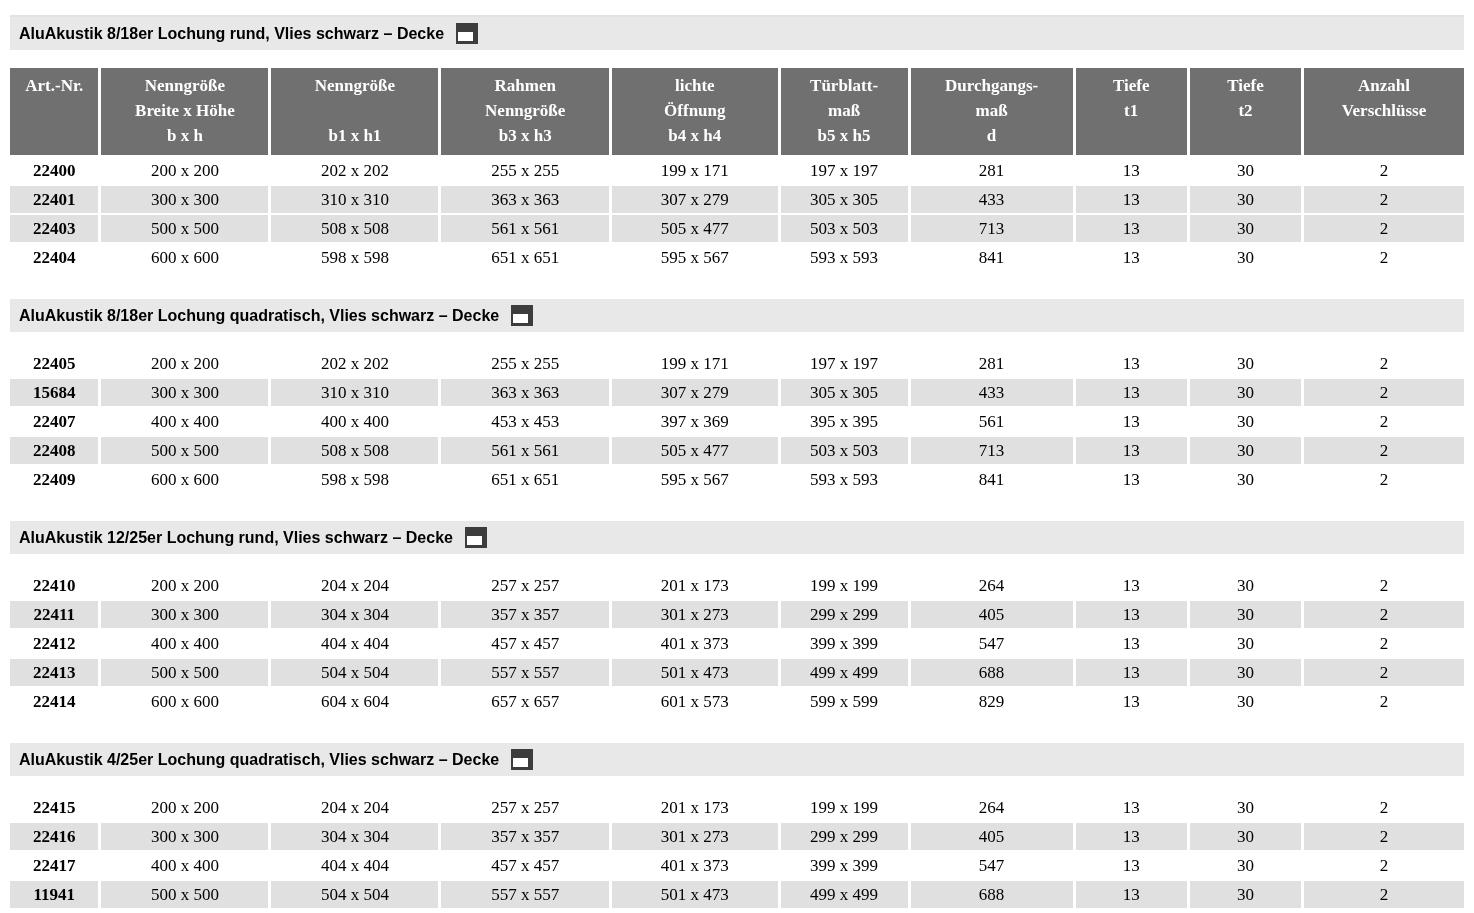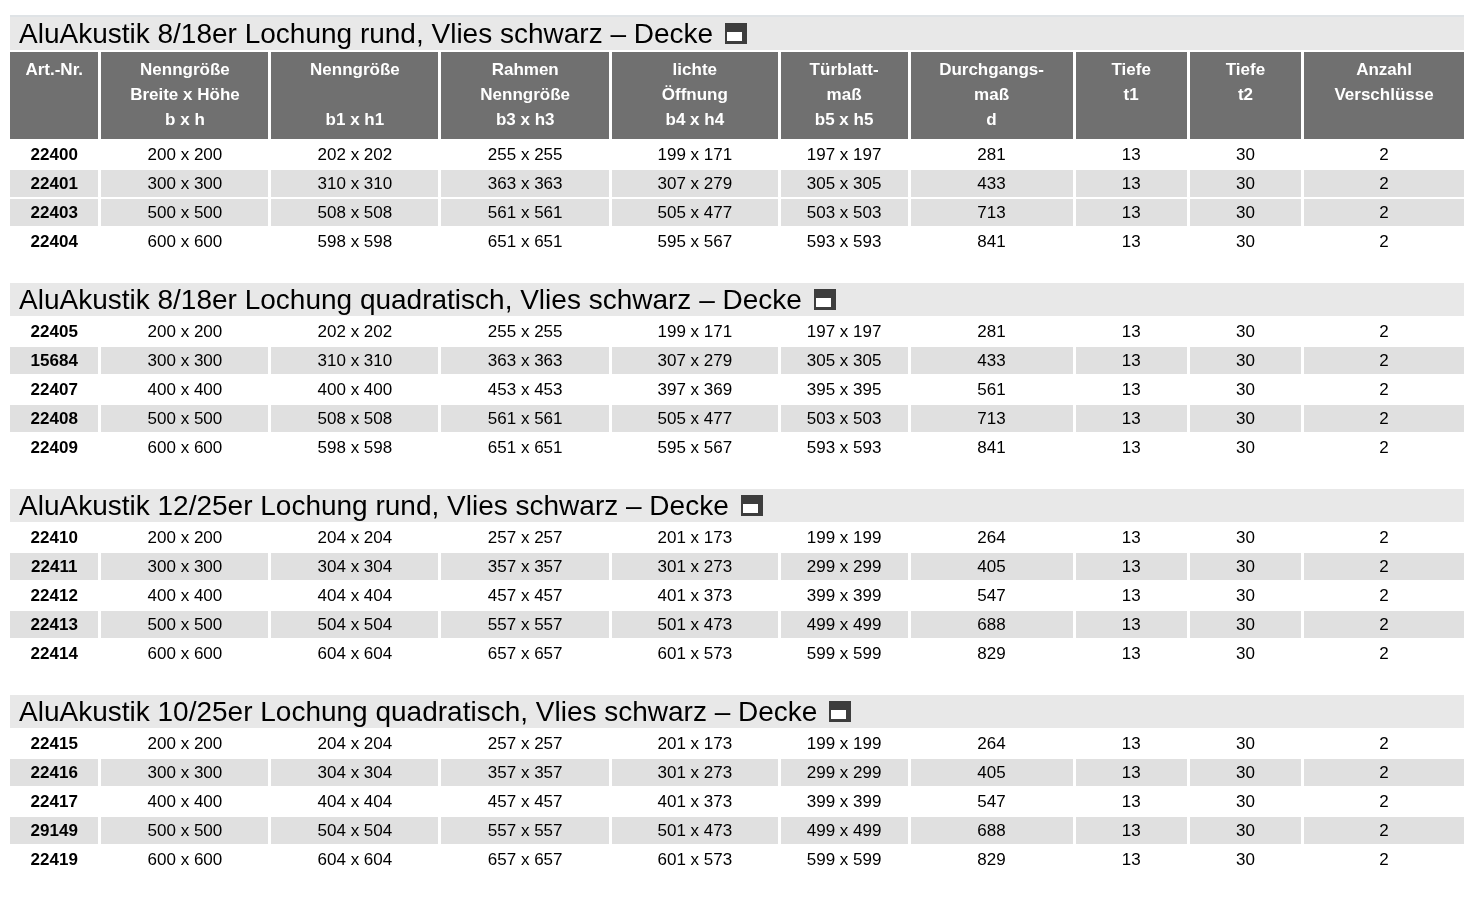--- a/index.html
+++ b/index.html
@@ -27,22 +27,22 @@
   section.catalog-section:first-child { margin-top: 0; }
 
   .title-bar {
     background: var(--title-bar-bg, #e8e8e8);
     height: 33px;
     display: flex;
     align-items: center;
     padding: 0 9px;
   }
   .title-text {
-    font-weight: normal;
-    font-size: 28px;
+    font-weight: bold;
+    font-size: 16px;
     white-space: nowrap;
     text-align: center;
   }
   .decke-icon {
     position: relative;
     width: 22px;
     height: 21px;
     background: var(--icon-dark, #3d3d3d);
     margin-left: 12px;
     flex: none;
@@ -50,21 +50,21 @@
   }
   .decke-icon .panel {
     position: absolute;
     left: 2px;
     right: 5px;
     bottom: 3px;
     height: 9px;
     background: #ffffff;
   }
 
-  .table-wrap { margin: 0 -3px; }
+  .table-wrap { margin: 16px -3px; font-family: Liberation Serif, serif; }
   table.spec-table {
     width: 100%;
     table-layout: fixed;
     border-collapse: separate;
     border-spacing: 3px 2px;
   }
   table.spec-table thead td {
     background: var(--header-bg, #707070);
     color: var(--header-text, #ffffff);
     font-weight: bold;
@@ -388,21 +388,21 @@
                 <td>30</td>
                 <td>2</td>
               </tr>
             </tbody>
       </table>
     </div>
   </section>
 
   <section class="catalog-section">
     <div class="title-bar">
-      <span class="title-text">AluAkustik 10/25er Lochung quadratisch, Vlies schwarz – Decke</span>
+      <span class="title-text">AluAkustik 4/25er Lochung quadratisch, Vlies schwarz – Decke</span>
       <span class="decke-icon">
             <span class="panel"></span>
           </span>
     </div>
     <div class="table-wrap">
       <table class="spec-table">
         <colgroup>
               <col style="width: 6.2%;">
               <col style="width: 11.7%;">
               <col style="width: 11.7%;">
@@ -446,21 +446,21 @@
                 <td>404 x 404</td>
                 <td>457 x 457</td>
                 <td>401 x 373</td>
                 <td>399 x 399</td>
                 <td>547</td>
                 <td>13</td>
                 <td>30</td>
                 <td>2</td>
               </tr>
               <tr class="alt">
-                <td class="art">29149</td>
+                <td class="art">11941</td>
                 <td>500 x 500</td>
                 <td>504 x 504</td>
                 <td>557 x 557</td>
                 <td>501 x 473</td>
                 <td>499 x 499</td>
                 <td>688</td>
                 <td>13</td>
                 <td>30</td>
                 <td>2</td>
               </tr>

